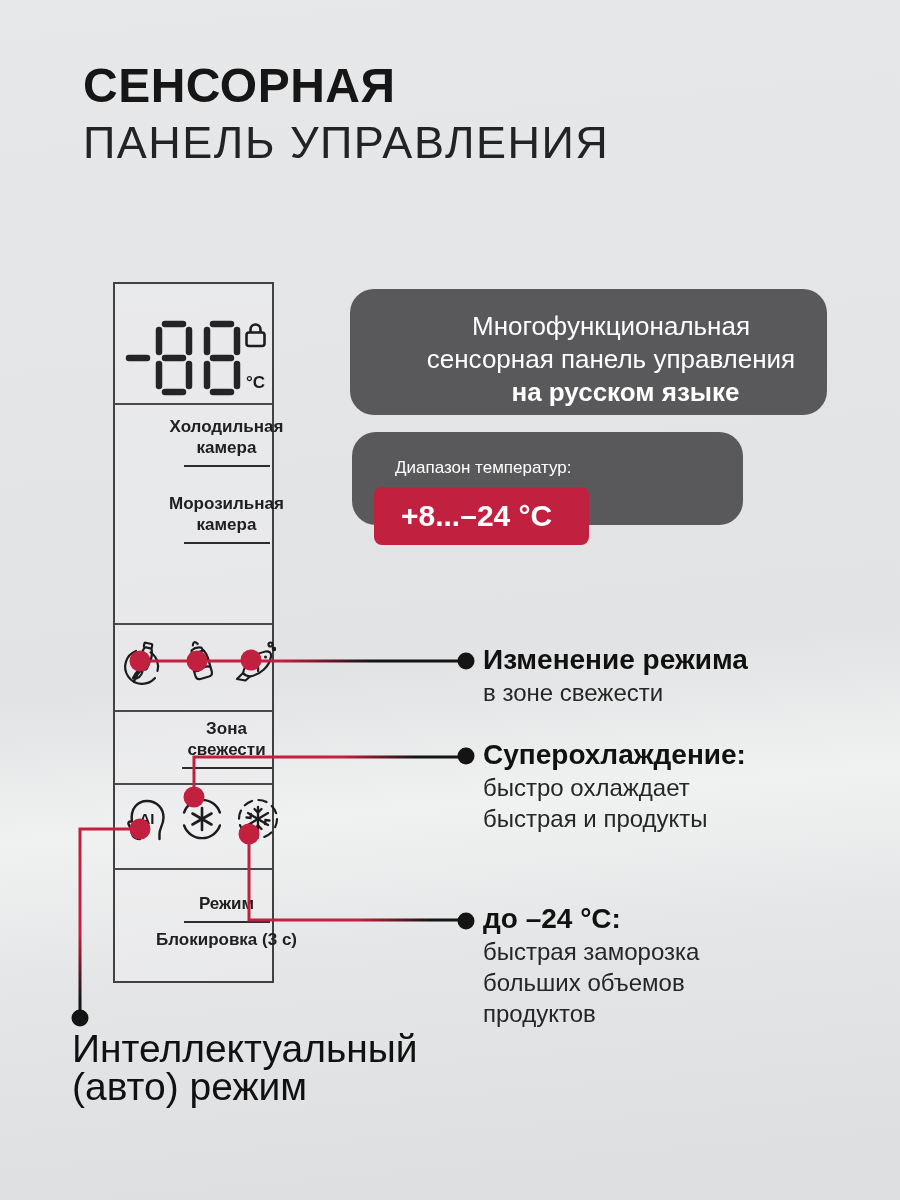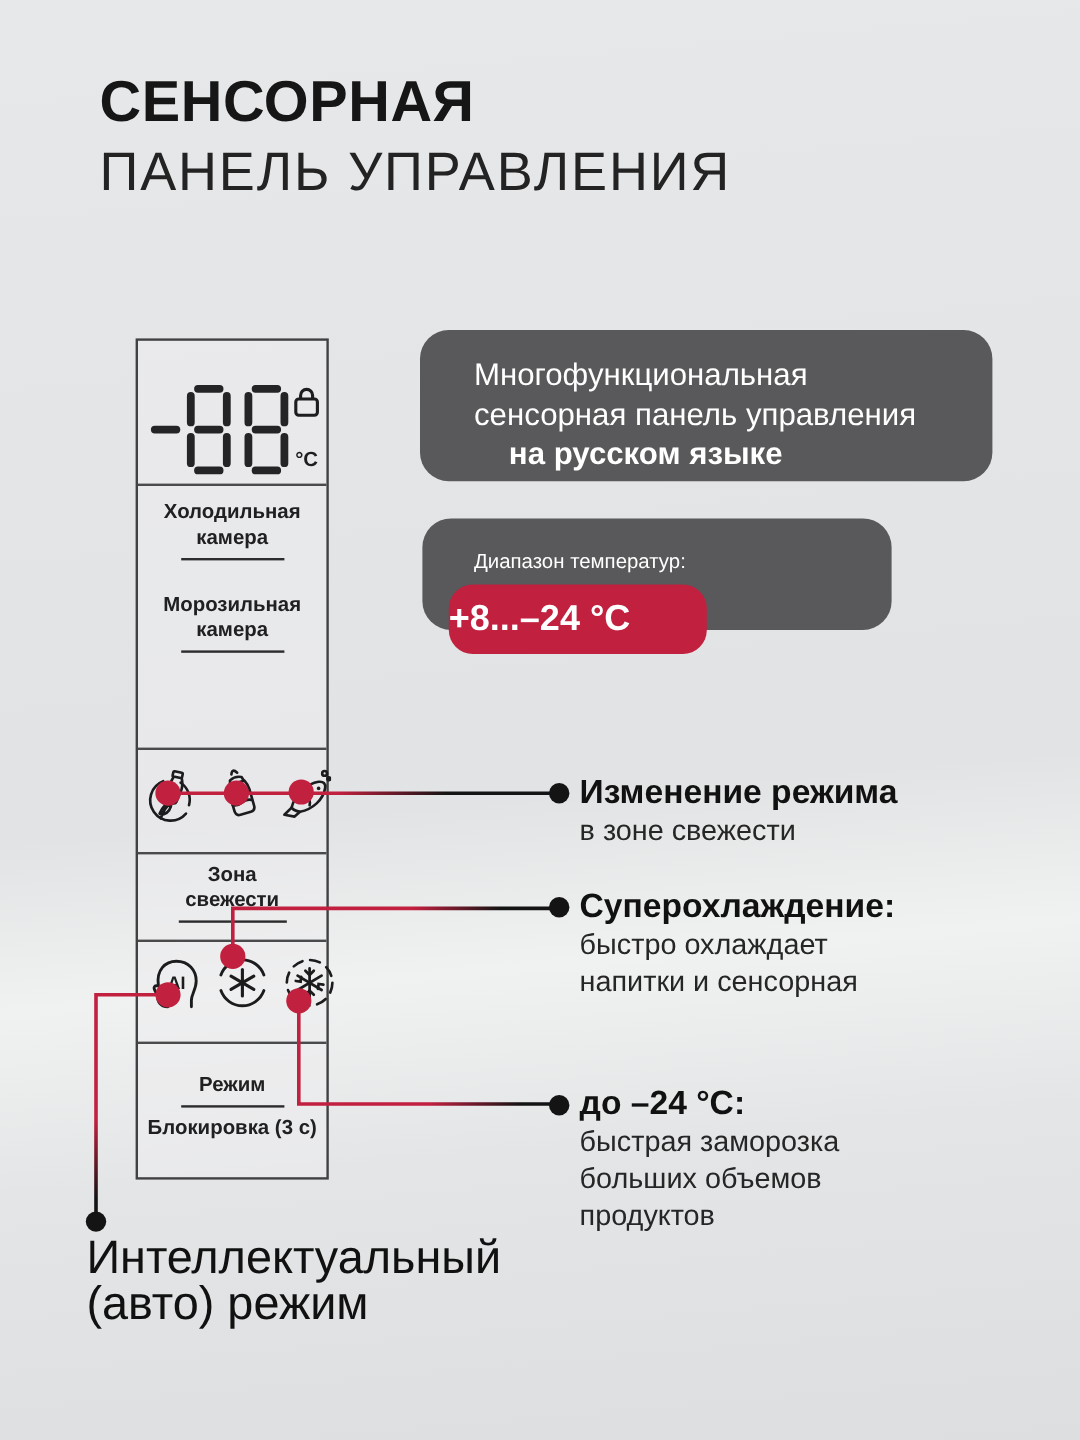--- a/index.html
+++ b/index.html
@@ -10,31 +10,31 @@
   }
   
   .title1{position:absolute;left:83px;top:58px;font-size:48px;font-weight:800;color:#161617;letter-spacing:.5px;}
   .title2{position:absolute;left:83px;top:117px;font-size:45px;font-weight:200;color:#232324;letter-spacing:1.5px;text-align:right;}
   
   .panel{
     position:absolute;left:113px;top:282px;width:161px;height:701px;box-sizing:border-box;
     border:2px solid #414144;background:rgba(236,237,239,.55);
   }
   .divider{position:absolute;left:0;width:100%;height:0;border-top:2px solid #4a4a4d;}
-  .plabel{position:absolute;width:100%;text-align:center;font-size:17px;font-weight:700;color:#202022;line-height:21px;}
+  .plabel{position:absolute;width:100%;text-align:center;font-size:17px;font-weight:700;color:#202022;line-height:21px;padding-left:33px;}
   .rule{height:2px;background:#2c2c2e;margin:7px auto 0;}
   .picon{position:absolute;}
   
   .callout{position:absolute;background:#59585a;border-radius:24px;color:#fff;}
-  .co1{left:350px;top:275px;width:477px;height:126px;padding:21px 0 0 45px;box-sizing:border-box;font-size:26px;line-height:33px;}
+  .co1{left:350px;top:289px;width:477px;height:126px;padding:21px 0 0 45px;box-sizing:border-box;font-size:26px;line-height:33px;text-align:center;}
   .co1 .b{font-weight:700;margin-left:29px;}
   .co2{left:352px;top:432px;width:391px;height:93px;padding:19px 16px 0 43px;box-sizing:border-box;font-size:17px;line-height:33px;}
   .badge{
-    position:absolute;left:374px;top:487px;width:215px;height:58px;border-radius:20px;
-    background:#c2203f;color:#fff;font-size:30px;font-weight:700;line-height:58px;box-sizing:border-box;
+    position:absolute;left:374px;top:487px;width:215px;height:58px;border-radius:8px;
+    background:#c2203f;color:#fff;font-size:30px;font-weight:700;line-height:58px;padding-left:27px;box-sizing:border-box;
   }
   
   .ann{position:absolute;color:#151516;}
   .ann .t{font-size:28px;font-weight:700;line-height:35px;color:#111;}
   .ann .d{font-size:24px;font-weight:400;line-height:31px;color:#262627;}
   .a1{left:483px;top:642px;}
   .a2{left:483px;top:737px;}
   .a3{left:483px;top:901px;}
   .a4{left:72px;top:1030px;font-size:39px;font-weight:400;line-height:38px;color:#111;}
   
@@ -207,21 +207,21 @@
   </svg>
 
   <div class="ann a1">
     <div class="t">Изменение режима</div>
     <div class="d">в зоне свежести</div>
   </div>
 
   <div class="ann a2">
     <div class="t">Суперохлаждение:</div>
     <div class="d">быстро охлаждает</div>
-    <div class="d">напитки и сенсорная</div>
+    <div class="d">быстрая и продукты</div>
   </div>
 
   <div class="ann a3">
     <div class="t">до –24 °C:</div>
     <div class="d">быстрая заморозка</div>
     <div class="d">больших объемов</div>
     <div class="d">продуктов</div>
   </div>
 
   <div class="ann a4">

